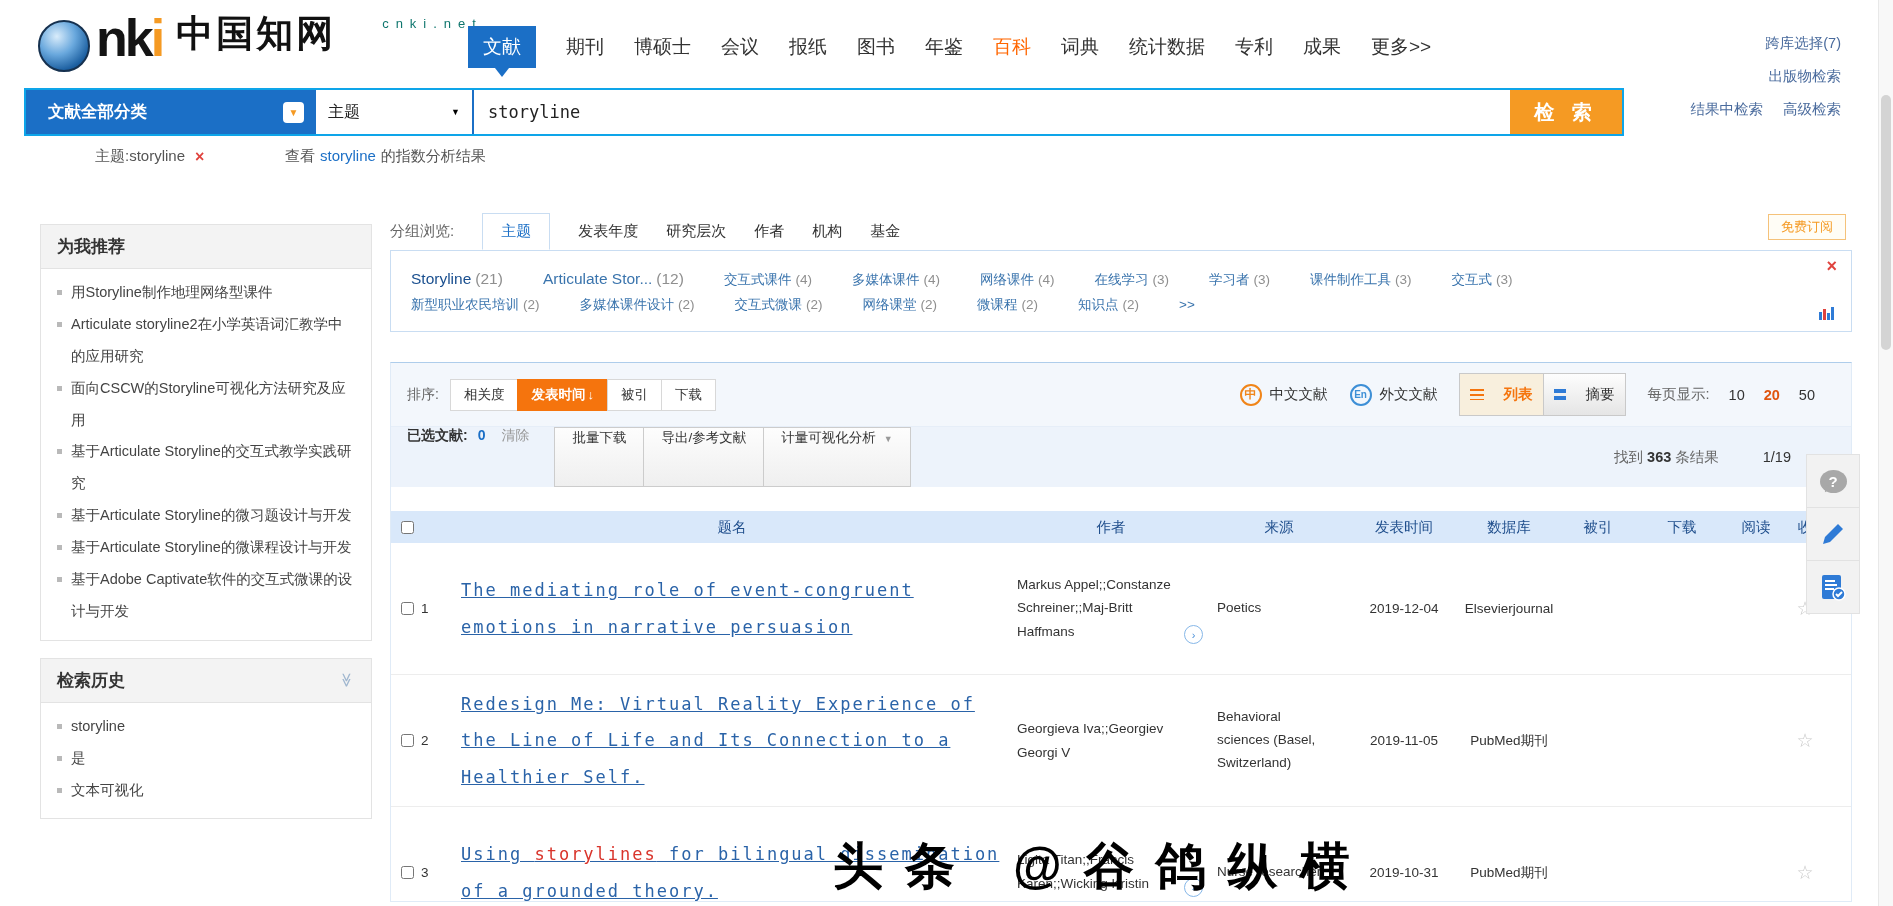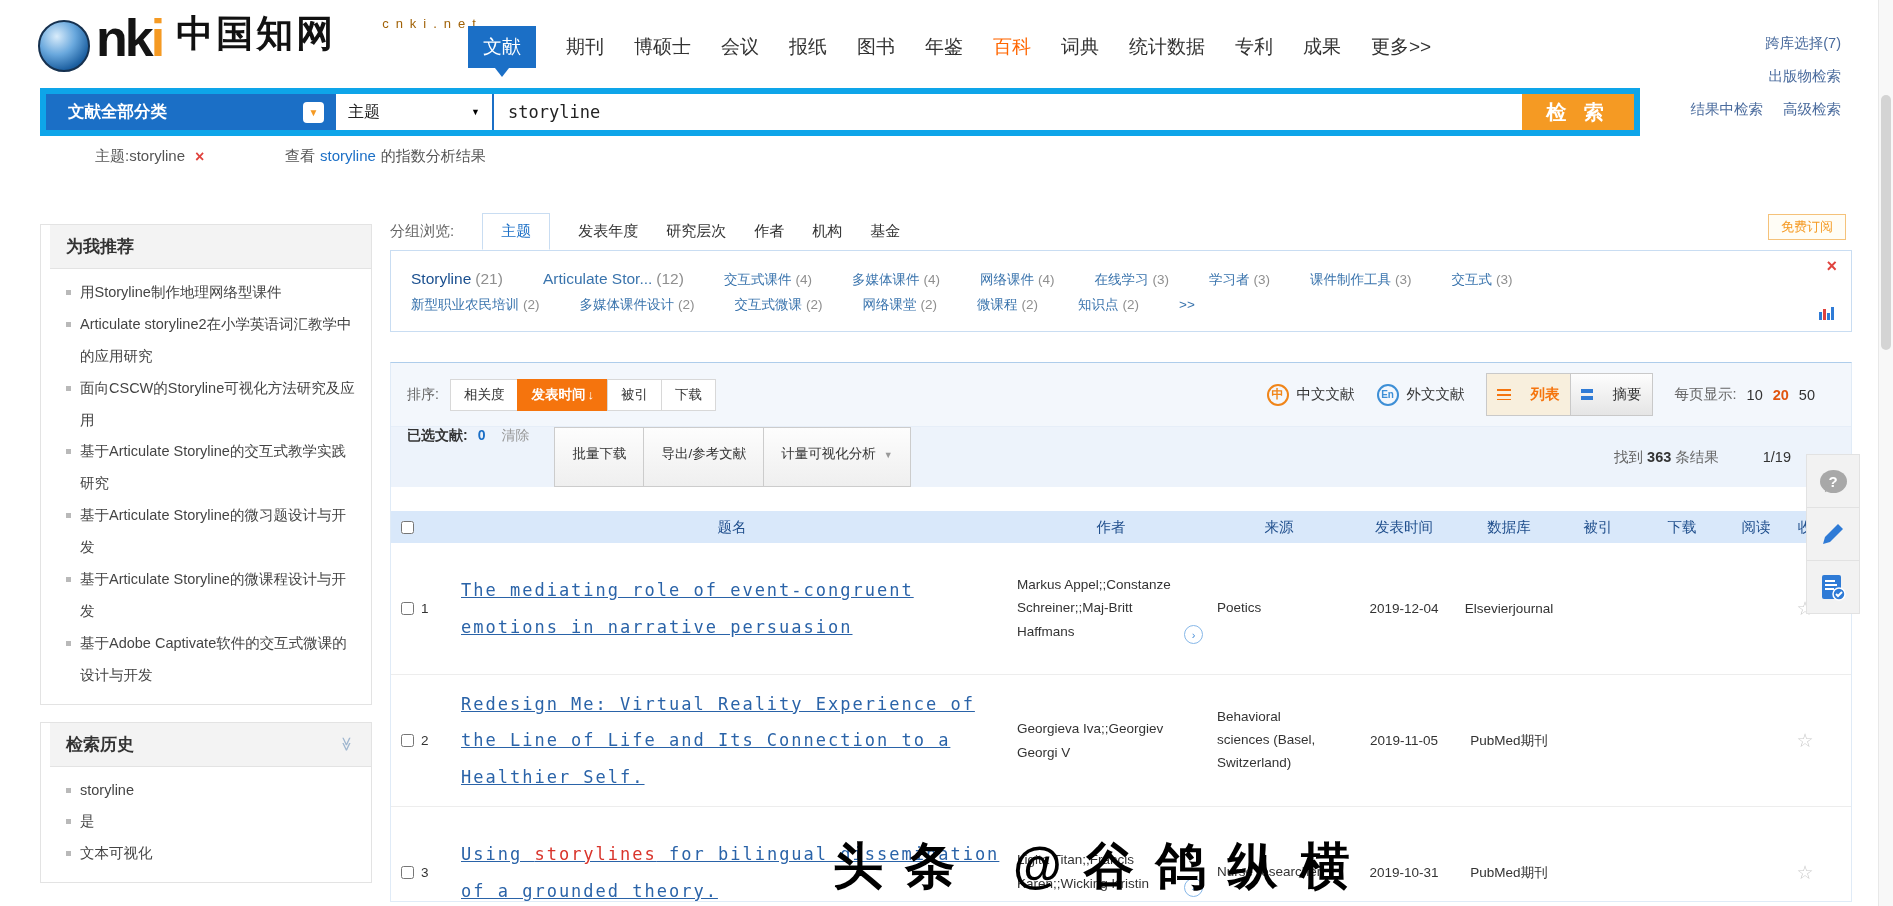--- a/index.html
+++ b/index.html
@@ -8,45 +8,45 @@
   a{text-decoration:none;cursor:pointer;}
   
   .logo{position:absolute;left:38px;top:14px;display:flex;align-items:flex-start;gap:6px;cursor:pointer;}
   .globe{width:52px;height:52px;border-radius:50%;margin-top:6px;
     background:radial-gradient(circle at 35% 30%,#d9ecfb,#69a8dd 40%,#1c5fa0 75%,#0d3c6e);
     border:2px solid #16314f;box-sizing:border-box;}
   .nki{font-size:52px;font-weight:bold;color:#141414;letter-spacing:-3px;line-height:.95;}
   .nki .idot{color:#f59a23;}
   .brandcol{display:flex;margin-left:8px;}
   .brand-cn{font-family:"Liberation Serif",serif;font-weight:bold;font-size:37px;color:#111;letter-spacing:3px;line-height:1.1;}
-  .brand-domain{font-size:13px;letter-spacing:7px;color:#a16207;margin-top:2px;padding-left:46px;text-align:right;}
+  .brand-domain{font-size:13px;letter-spacing:7px;color:#0f766e;margin-top:2px;padding-left:46px;text-align:right;}
   .nav{position:absolute;left:420px;top:26px;display:flex;align-items:center;gap:30px;font-size:19px;color:#333;margin-left:48px;}
   .nav a{color:#333;}
   .nav a.active{background:#1b6fc6;color:#fff;padding:8px 15px;position:relative;}
   .nav a.active::after{content:"";position:absolute;left:50%;bottom:-9px;margin-left:-7px;
     border:7px solid transparent;border-top:9px solid #1b6fc6;border-bottom:0;}
   .nav a.orange{color:#ff6600;}
   .top-links{position:absolute;right:52px;top:27px;text-align:right;font-size:14.5px;color:#4a6b9d;line-height:33px;}
   .top-links a{color:#4a6b9d;margin-left:16px;}
   
-  .searchbar{position:absolute;left:40px;top:88px;width:1600px;height:48px;border:6px solid #0ea5e9;box-sizing:border-box;display:flex;}
+  .searchbar{position:absolute;left:24px;top:88px;width:1600px;height:48px;border:2px solid #0ea5e9;box-sizing:border-box;display:flex;}
   .cat-btn{width:290px;background:#1b6fc6;color:#fff;font-size:16.5px;font-weight:bold;display:flex;align-items:center;justify-content:space-between;padding:0 12px 0 22px;box-sizing:border-box;cursor:pointer;}
   .cat-caret{width:21px;height:21px;background:#fff;border-radius:4px;color:#f59a23;font-size:10px;display:flex;align-items:center;justify-content:center;}
   .field-sel{width:158px;background:#fff;border-right:2px solid #1b6fc6;display:flex;align-items:center;justify-content:space-between;padding:0 12px;box-sizing:border-box;font-size:16px;color:#222;cursor:pointer;}
   .field-caret{font-size:9px;color:#000;}
   .query{flex:1;border:none;outline:none;font-family:"DejaVu Sans Mono",monospace;font-size:17px;color:#222;padding:0 14px;}
   .search-btn{width:112px;background:#f59a23;color:#fff;font-size:20px;font-weight:bold;border:none;letter-spacing:6px;cursor:pointer;}
   
   .crumb{position:absolute;left:95px;top:147px;display:flex;align-items:center;font-size:15px;color:#555;}
   .crumb .close{color:#e0433e;font-weight:bold;font-size:16px;margin-left:10px;}
   .crumb2{position:absolute;left:285px;top:147px;font-size:15px;color:#555;}
   .crumb2 .kwlink{color:#1b6fc6;margin:0 5px;}
   
   .sidebar{position:absolute;left:40px;top:224px;width:332px;}
-  .side-box{border:1px solid #e3e3e3;background:#fff;margin-bottom:17px;padding-left:9px;}
+  .side-box{border:1px solid #e3e3e3;background:#fff;margin-bottom:17px;}
   .side-head{background:#f3f3f3;border-bottom:1px solid #e3e3e3;padding:10px 16px;font-size:17px;font-weight:bold;color:#333;display:flex;justify-content:space-between;align-items:center;}
   .side-head .chev{color:#9fb6cf;font-size:14px;transform:rotate(90deg);font-weight:normal;cursor:pointer;}
   .side-list{padding:8px 14px 12px 16px;}
   .side-item{display:flex;gap:9px;font-size:14.5px;color:#444;line-height:2.2;}
   .side-item .blt{width:5px;height:5px;background:#b9b9b9;margin-top:13px;flex-shrink:0;}
   .side-item a{color:#444;}
   
   .main{position:absolute;left:390px;top:212px;width:1462px;}
   .group-row{display:flex;align-items:center;gap:28px;font-size:15px;color:#666;border-bottom:1px solid #c9ddf2;position:relative;height:38px;}
   .group-row .gtab{color:#333;padding:8px 0;}
@@ -71,27 +71,27 @@
   .lang{display:flex;align-items:center;gap:8px;font-size:14.5px;color:#333;cursor:pointer;}
   .lang-ic{width:22px;height:22px;border-radius:50%;border:2px solid #f08519;color:#f08519;font-size:12px;font-weight:bold;display:flex;align-items:center;justify-content:center;box-sizing:border-box;}
   .lang-ic.en{border-color:#3d8fd6;color:#3d8fd6;font-size:10px;}
   .vt{display:flex;}
   .vt-btn{display:flex;align-items:center;gap:20px;border:1px solid #c9c9c9;background:linear-gradient(#fdfdfd,#e5e5e5);padding:11px 10px;font-size:14.5px;color:#333;margin-left:-1px;cursor:pointer;}
   .vt-btn.sel{background:#f8efdd;color:#f5740d;font-weight:bold;}
   .ic-lines{display:inline-block;width:14px;height:11px;background:repeating-linear-gradient(to bottom,#f5740d 0 2.5px,transparent 2.5px 5px);}
   .ic-abs{display:inline-block;width:12px;height:11px;background:repeating-linear-gradient(to bottom,#2f7bd6 0 4px,transparent 4px 7px);}
   .psize{display:flex;align-items:center;gap:10px;font-size:14.5px;color:#333;margin-right:20px;}
   .psize .plab{color:#666;}
-  .psize a{color:#333;}
+  .psize a{color:#333;margin-left:9px;}
   .psize a.cur{color:#e0550f;font-weight:bold;}
   .sel-bar{background:#edf3fb;height:60px;display:flex;padding:0 16px;box-sizing:border-box;font-size:14px;}
   .sel-lab{font-weight:bold;color:#333;}
   .sel-cnt{color:#1b6fc6;font-weight:bold;margin:0 10px;}
   .sel-clear{color:#999;margin:0 26px 0 6px;}
-  .op-btn{background:linear-gradient(#fdfdfd,#efefef);border:1px solid #ccc;color:#333;font-size:13.5px;padding:17px 17px;margin-left:-1px;cursor:pointer;}
+  .op-btn{background:linear-gradient(#fdfdfd,#efefef);border:1px solid #ccc;color:#333;font-size:13.5px;padding:1px 17px;margin-left:-1px;cursor:pointer;}
   .op-btn .dcaret{color:#999;font-size:9px;margin-left:8px;}
   .sel-right{margin-left:auto;display:flex;align-items:center;gap:44px;margin-right:44px;color:#666;font-size:14.5px;}
   .found b{color:#333;margin:0 4px;}
   .pageno{color:#333;}
   
   .thead{margin-top:24px;background:#d9e8fa;height:32px;display:flex;align-items:center;font-size:14.5px;color:#1f4e8c;}
   .c-check{width:56px;padding-left:10px;box-sizing:border-box;display:flex;align-items:center;gap:7px;flex-shrink:0;}
   .c-title{width:570px;box-sizing:border-box;padding:0 8px 0 14px;flex-shrink:0;}
   .thead .c-title{text-align:center;padding:0;}
   .c-auth{width:200px;box-sizing:border-box;padding-right:12px;flex-shrink:0;}

